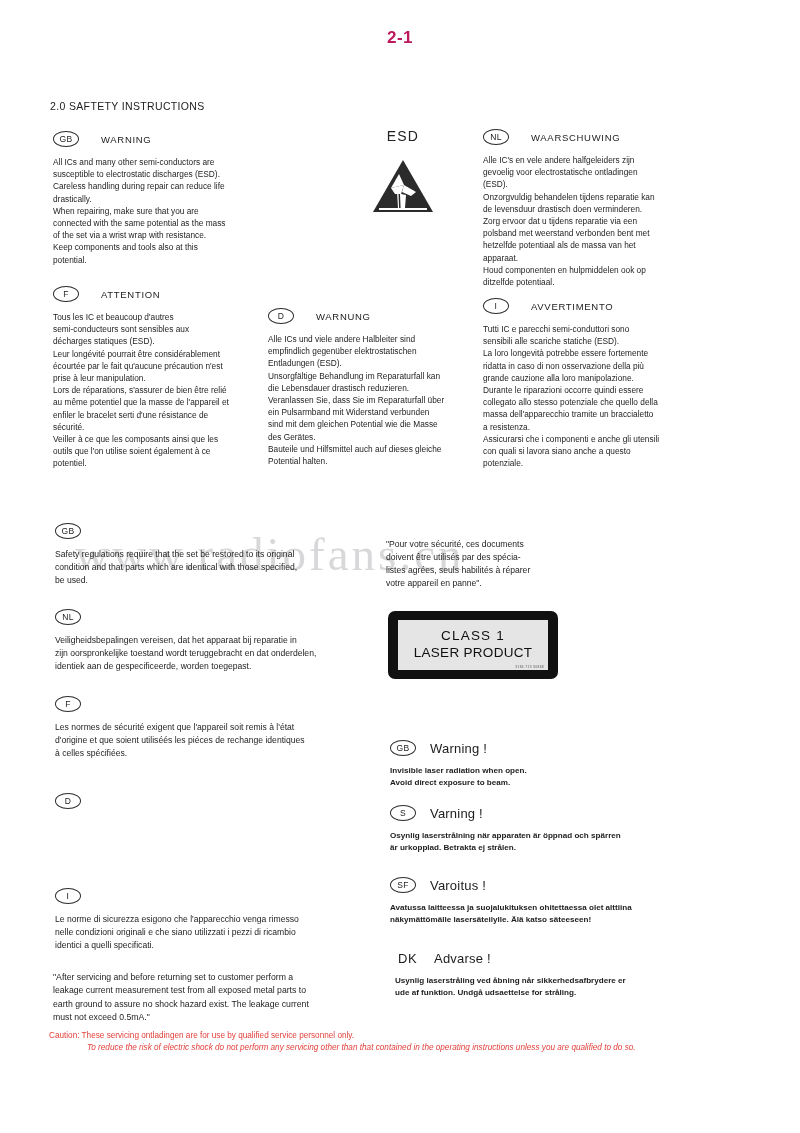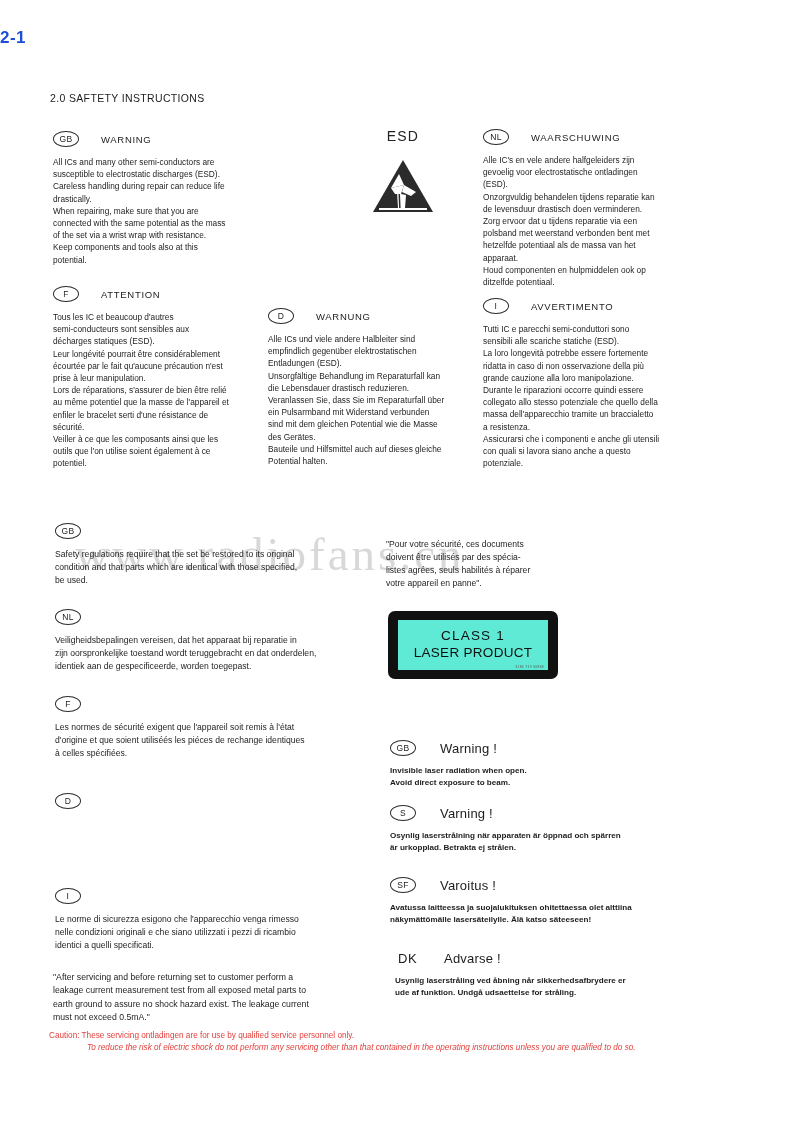--- a/index.html
+++ b/index.html
@@ -36,31 +36,32 @@
   }
 
   .layer { position: relative; z-index: 2; }
 
   
   .page-number {
     position: absolute;
     top: 28px;
     left: 0;
     width: 800px;
+    text-align: center;
     font-size: 17px;
     font-weight: bold;
     letter-spacing: 0.5px;
-    color: #1d4ed8;
+    color: #be185d;
   }
 
   
   .section-title {
     position: absolute;
     left: 50px;
-    top: 92px;
+    top: 100px;
     font-size: 10.5px;
     letter-spacing: 0.35px;
     color: #1c1c1c;
   }
 
   
   .lang-block { position: absolute; }
 
   .lang-head {
     display: flex;
@@ -88,21 +89,21 @@
     letter-spacing: 0.5px;
     min-width: 0;
   }
   .head-word {
     margin-left: 22px;
     font-size: 9.5px;
     letter-spacing: 0.7px;
     color: #1c1c1c;
   }
   .head-word.big {
-    margin-left: 24px;
+    margin-left: 14px;
     font-size: 13px;
     letter-spacing: 0.2px;
   }
 
   .body-text {
     font-size: 8.3px;
     line-height: 1.47;
     color: #1d1d1d;
     white-space: pre-line;
   }
@@ -133,21 +134,21 @@
     width: 170px;
     height: 68px;
     background: #111111;
     border-radius: 7px;
     padding: 9px 10px;
     box-sizing: border-box;
   }
   .laser-inner {
     width: 100%;
     height: 100%;
-    background: #5eead4;
+    background: #e5e5e5;
     display: flex;
     flex-direction: column;
     align-items: center;
     justify-content: center;
     position: relative;
   }
   .laser-line1 {
     font-size: 13.5px;
     letter-spacing: 1.2px;
     color: #101010;

